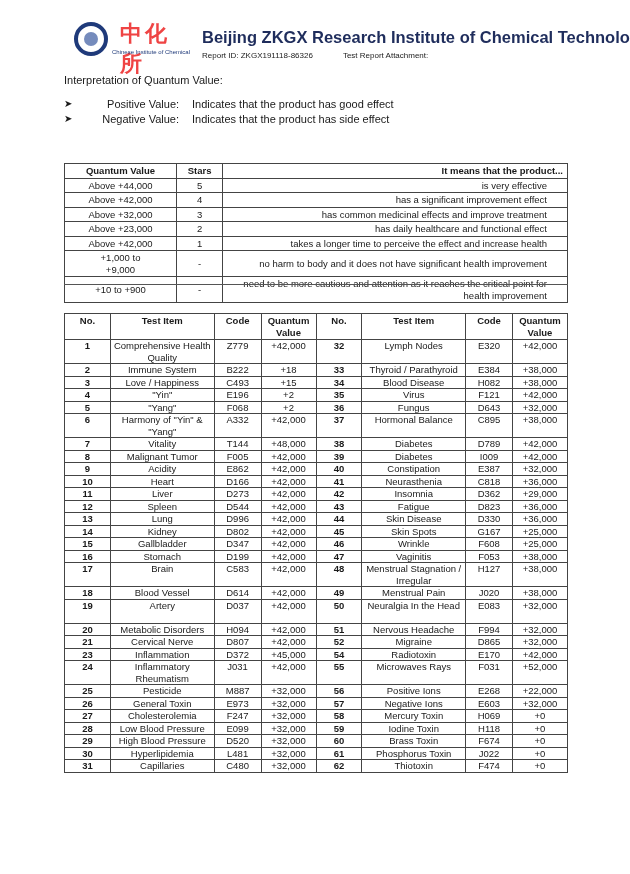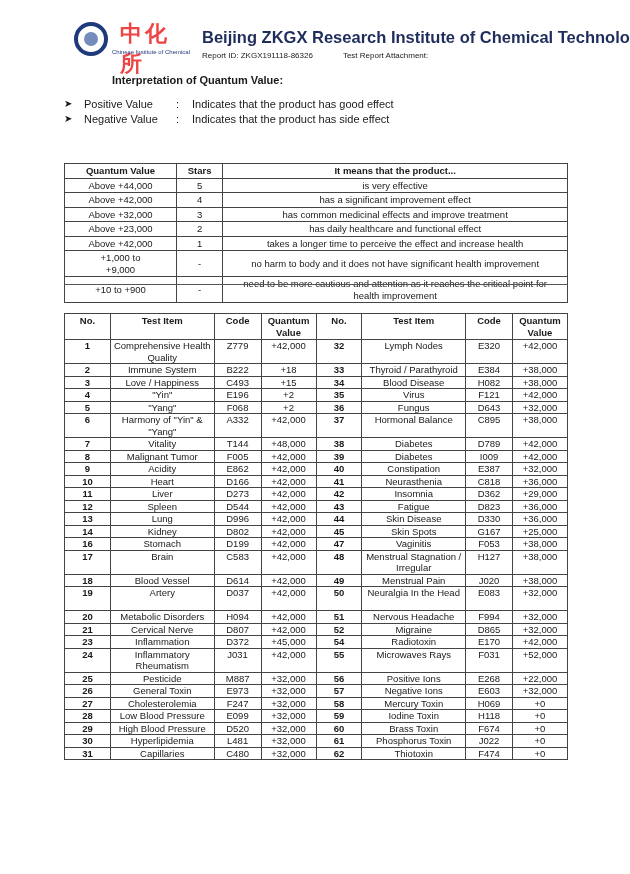--- a/index.html
+++ b/index.html
@@ -12,34 +12,34 @@
       border: 4px solid #1f3a7a; background: #ffffff; }
     .logo-emblem::after { content: ""; position: absolute; left: 6px; top: 6px; width: 14px; height: 14px;
       border-radius: 50%; background: #3b5aa0; opacity: .7; }
     .logo-cn { position: absolute; left: 48px; top: 1px; font-family: "DejaVu Serif", serif; font-size: 22px;
       color: #ef4444; letter-spacing: 3px; font-weight: bold; }
     .logo-en { position: absolute; left: 40px; top: 31px; font-size: 6px; color: #1f3a7a; white-space: nowrap; }
     .org-title { position: absolute; left: 130px; top: 10px; font-size: 16.5px; font-weight: bold; color: #1f2d5c; white-space: nowrap; }
     .report-meta { position: absolute; left: 130px; top: 33px; font-size: 8px; white-space: nowrap; color: #222; }
     .report-meta span + span { margin-left: 30px; }
 
-    .interp-title { position: absolute; left: 64px; top: 74px; font-size: 11px; font-weight: bold; margin-left: 48px; }
+    .interp-title { position: absolute; left: 64px; top: 74px; font-size: 11px; font-weight: normal; }
     .legend { position: absolute; left: 64px; top: 96px; font-size: 11px; }
     .legend-row { height: 15px; display: flex; align-items: center; white-space: nowrap; }
     .legend-arrow { width: 20px; font-size: 10px; }
-    .legend-label { width: 92px; }
+    .legend-label { width: 92px; text-align: right; }
     .legend-colon { width: 16px; }
 
     table { border-collapse: collapse; position: absolute; margin-top: 16px; }
     td, th { border: 1px solid #444; font-size: 9.5px; line-height: 11.5px; }
     .qtable { left: 64px; top: 147px; width: 504px; }
     .qtable th { font-weight: bold; padding: 1px 4px; }
     .qtable td { padding: 1px 20px; }
     .qtable td.c, .qtable th.c { text-align: center; }
-    .qtable td.l, .qtable th.l { text-align: center; }
+    .qtable td.l, .qtable th.l { text-align: right; }
 
     .divider { position: absolute; left: 64px; top: 284px; width: 504px; height: 1px; background: #555; }
 
     .mtable { left: 64px; top: 297px; width: 504px; }
     .mtable th { font-weight: bold; text-align: center; padding: 1px 3px; vertical-align: top; }
     .mtable td { text-align: center; padding: 0 2px; vertical-align: top; }
     .mtable td.no { font-weight: bold; }
     .col-no { width: 46px; }
     .col-item { width: 104px; }
     .col-code { width: 47px; }
@@ -273,20 +273,30 @@
         <td class="no">14</td>
         <td>Kidney</td>
         <td>D802</td>
         <td>+42,000</td>
         <td class="no">45</td>
         <td>Skin Spots</td>
         <td>G167</td>
         <td>+25,000</td>
       </tr>
       <tr>
+        <td class="no">15</td>
+        <td>Gallbladder</td>
+        <td>D347</td>
+        <td>+42,000</td>
+        <td class="no">46</td>
+        <td>Wrinkle</td>
+        <td>F608</td>
+        <td>+25,000</td>
+      </tr>
+      <tr>
         <td class="no">16</td>
         <td>Stomach</td>
         <td>D199</td>
         <td>+42,000</td>
         <td class="no">47</td>
         <td>Vaginitis</td>
         <td>F053</td>
         <td>+38,000</td>
       </tr>
       <tr style="height: 24px;">

